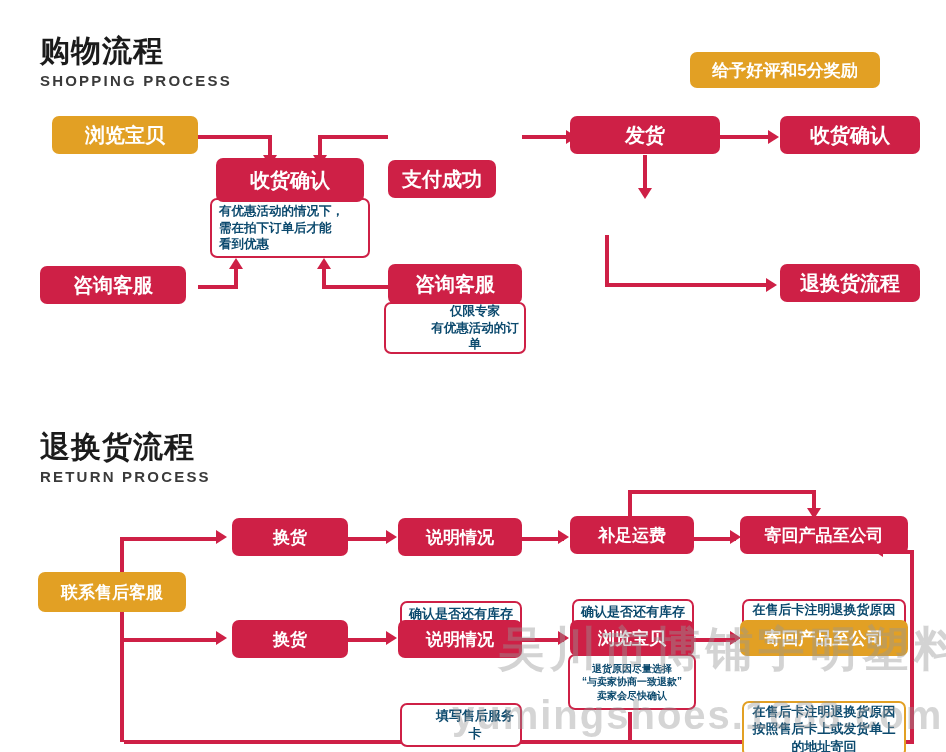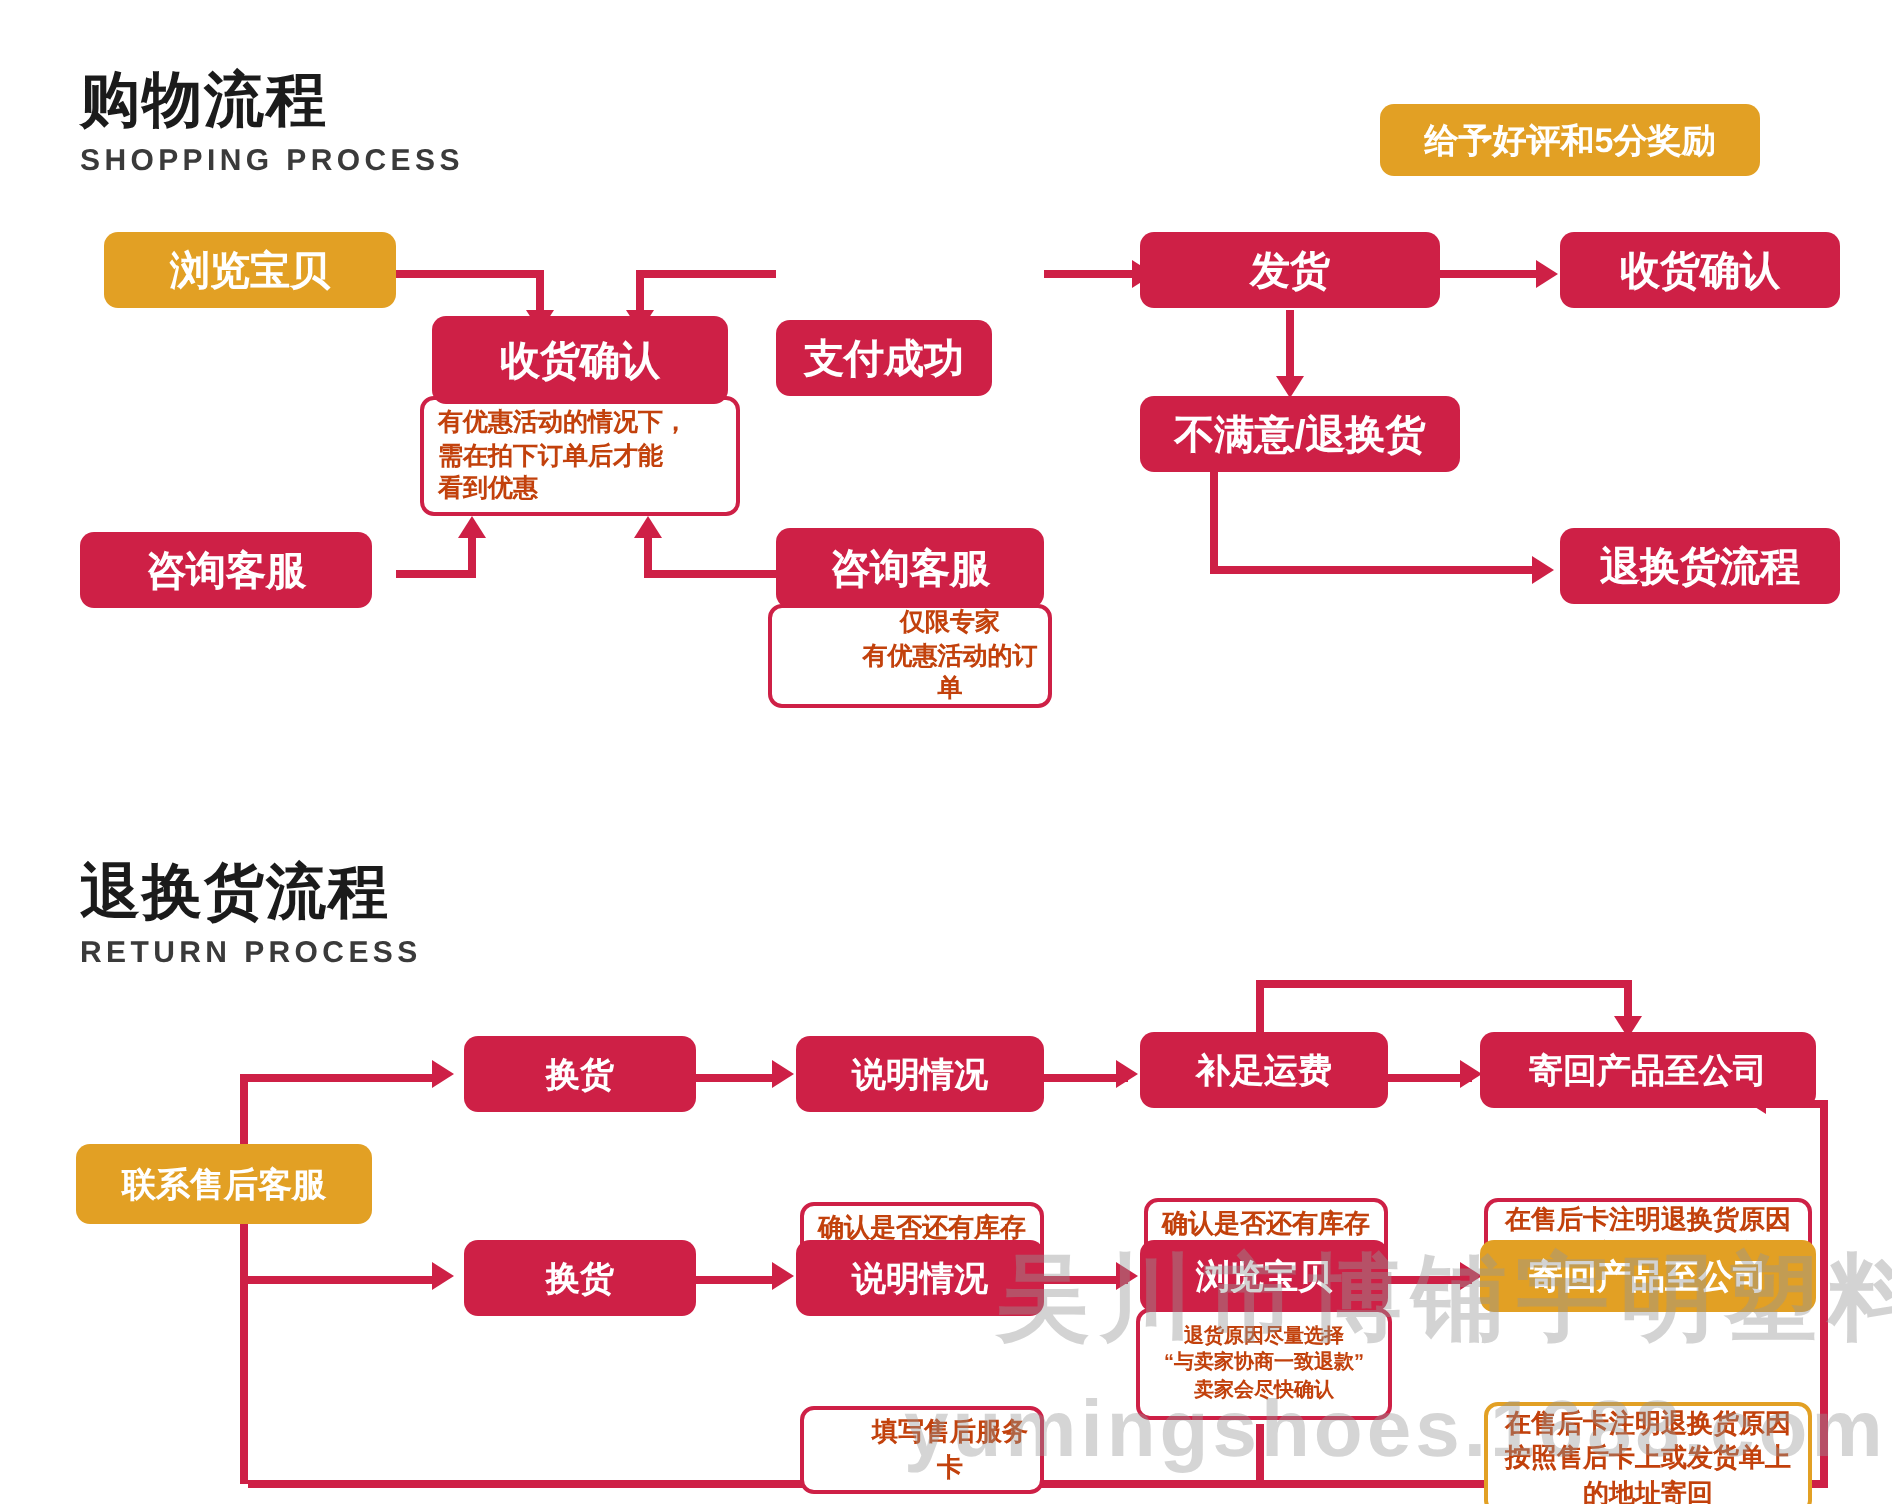--- a/index.html
+++ b/index.html
@@ -31,21 +31,21 @@
   .node.mid{font-size:17px;}
 
   
   .note{
     background:#ffffff;
     border:2px solid #CE2046;
     border-radius:7px;
     box-sizing:border-box;
     display:flex;align-items:center;justify-content:center;
     text-align:center;
-    color:#c2410c;font-weight:bold;
+    color:#0c4a6e;font-weight:bold;
     line-height:1.35;
     z-index:2;
   }
   .note.orange-b{border-color:#E2A024;}
   .note.n13{font-size:12.5px;padding-left:40px;}
   .note.n11{font-size:13px;margin-top:47px;}
   .note.n10{font-size:10px;}
 
   
   .ln{position:absolute;background:#CE2046;z-index:1;}
@@ -109,21 +109,20 @@
   <div class="note n13 abs" style="left:210px;top:198px;width:160px;height:60px;white-space:pre-line;padding:4px 7px;text-align:left;justify-content:flex-start;">有优惠活动的情况下，
 需在拍下订单后才能
 看到优惠</div>
 
   <div class="node red big abs" style="left:388px;top:116px;width:108px;height:38px;margin-top:44px;">支付成功</div>
 
   <div class="node red big abs" style="left:570px;top:116px;width:150px;height:38px;">发货</div>
 
   <div class="node red big abs" style="left:780px;top:116px;width:140px;height:38px;">收货确认</div>
 
-  <div class="node red big abs" style="left:570px;top:198px;width:160px;height:38px;">不满意/退换货</div>
 
   <div class="node red big abs" style="left:780px;top:264px;width:140px;height:38px;">退换货流程</div>
 
   <div class="node red big abs" style="left:40px;top:266px;width:146px;height:38px;">咨询客服</div>
 
   <div class="node red big abs" style="left:388px;top:264px;width:134px;height:40px;">咨询客服</div>
   <div class="note n13 abs" style="left:384px;top:302px;width:142px;height:52px;white-space:pre-line;">仅限专家
 有优惠活动的订单</div>
 
   <div class="abs" style="left:40px;top:432px;">

